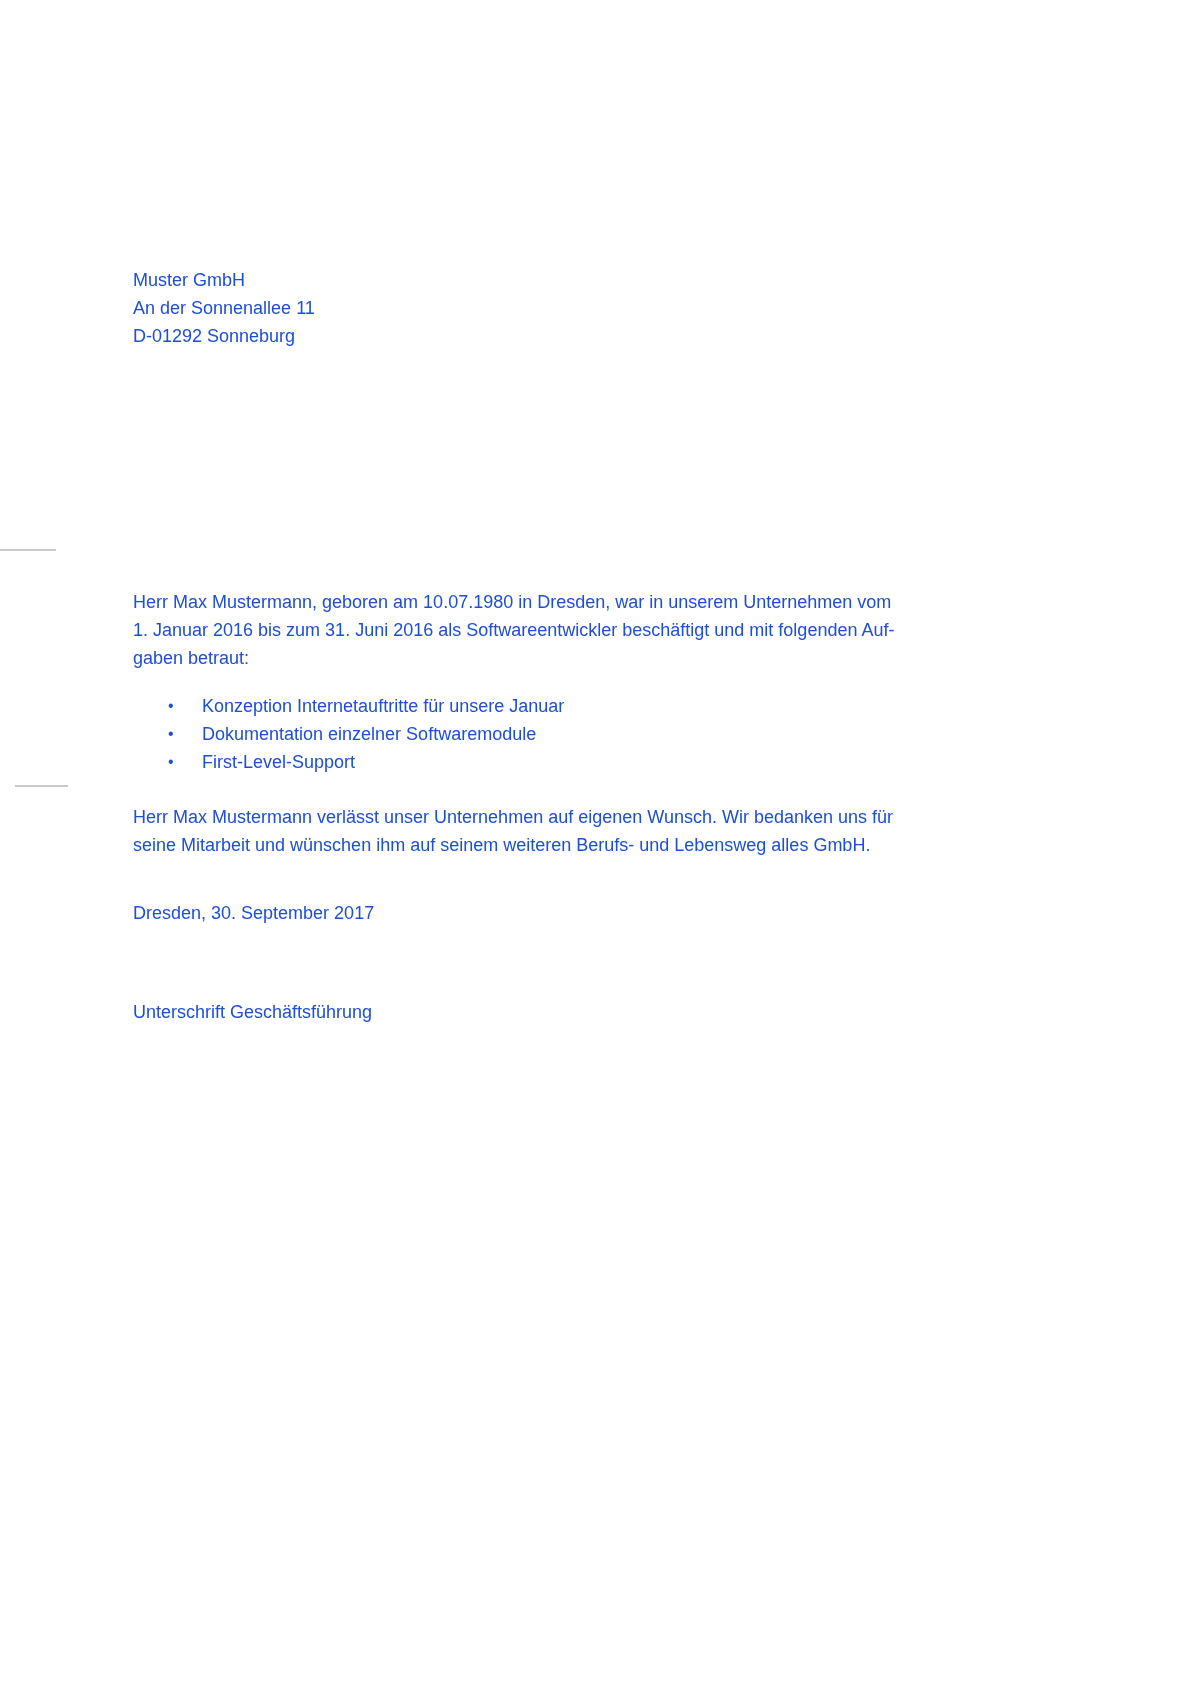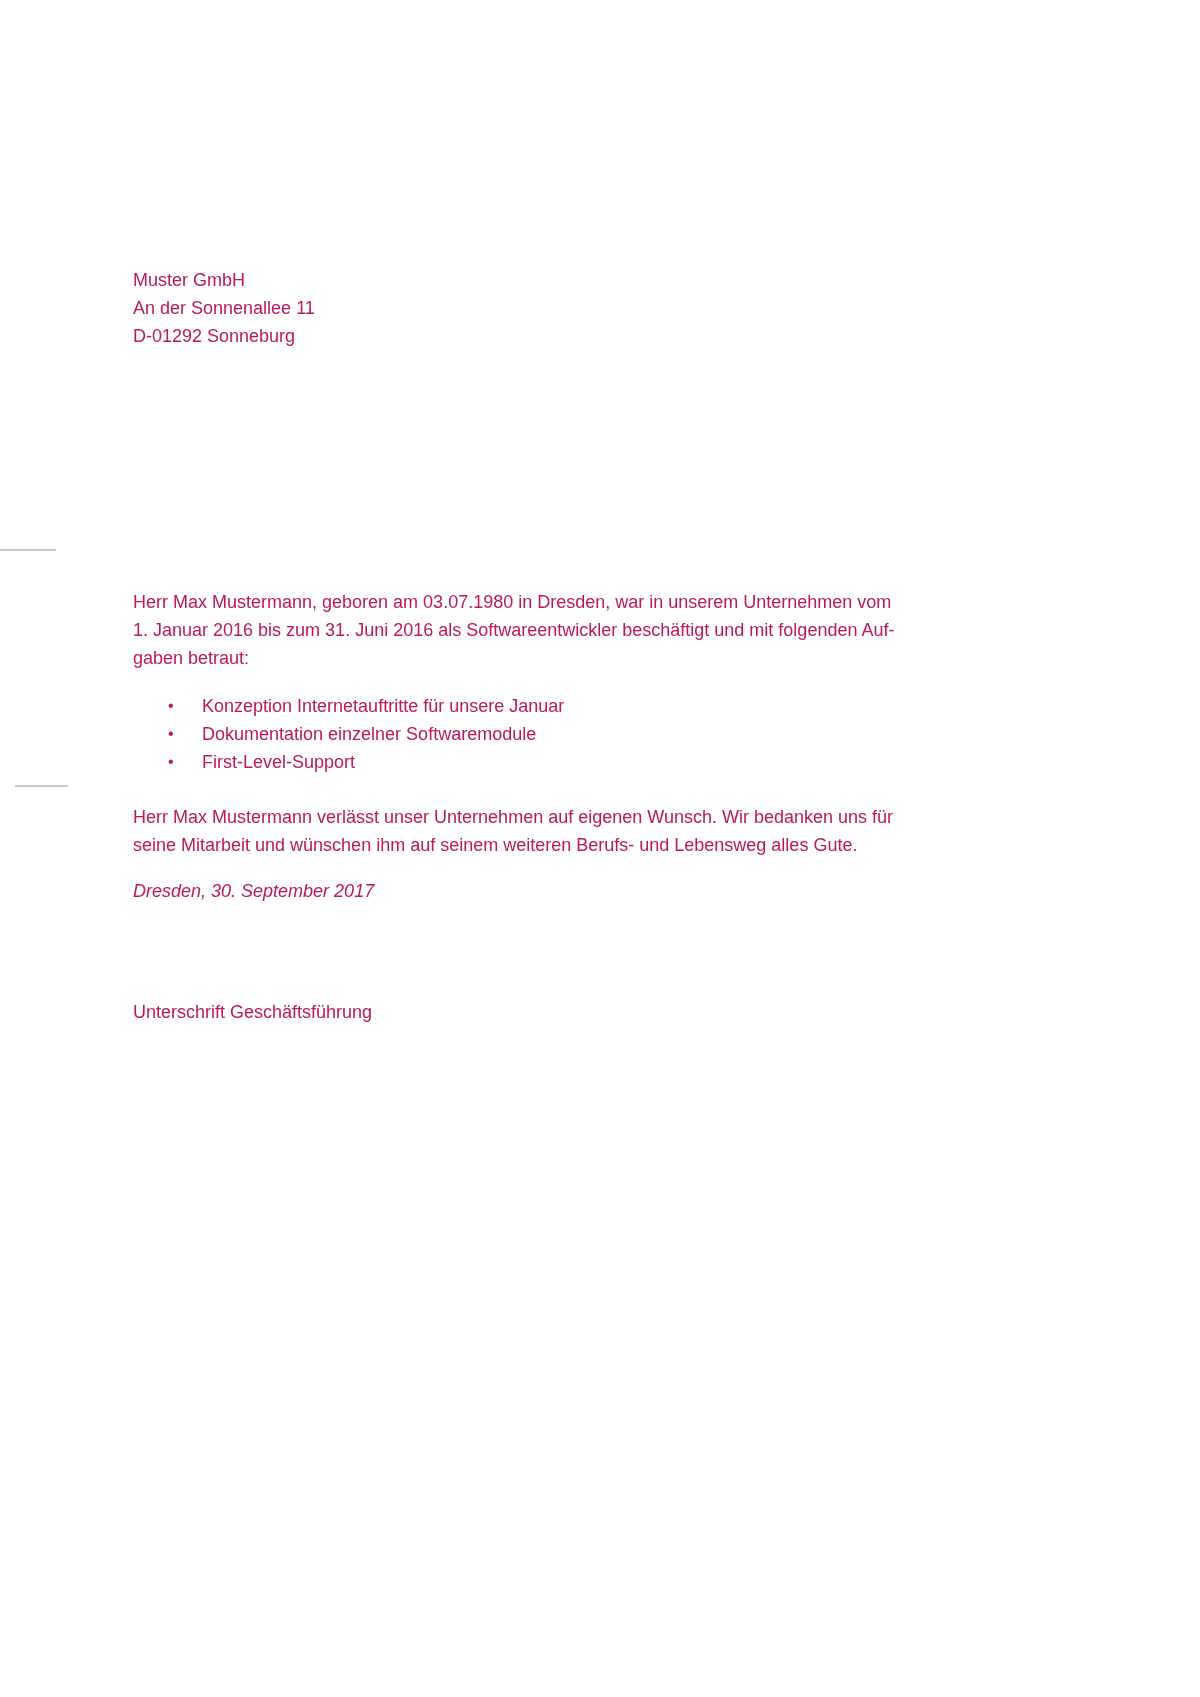--- a/index.html
+++ b/index.html
@@ -6,21 +6,21 @@
     margin: 0;
     padding: 0;
     background: #ffffff;
   }
   .page {
     position: relative;
     width: 1200px;
     height: 1540px;
     background: #ffffff;
     font-family: "Liberation Sans", "DejaVu Sans", sans-serif;
-    color: #be185d;
+    color: #1d4ed8;
     font-size: 18px;
     line-height: 28px;
     overflow: hidden;
   }
   .block {
     position: absolute;
     left: 133px;
     width: 900px;
     white-space: pre-line;
   }
@@ -34,21 +34,21 @@
     white-space: normal;
   }
   .tasks li::before {
     content: "•";
     position: absolute;
     left: -34px;
     top: 0;
     font-size: 16px;
   }
   .para2          { top: 803px; }
-  .dateline       { top: 877px; white-space: normal; font-style: italic; }
+  .dateline       { top: 899px; white-space: normal; }
   .signature      { top: 998px; white-space: normal; }
 
   .fold-mark {
     position: absolute;
     height: 2px;
     background: #c9c9c9;
   }
   .fold-upper  { top: 549px; left: 0px;  width: 56px; }
   .fold-center { top: 785px; left: 15px; width: 53px; }
 </style>
@@ -58,30 +58,30 @@
 <div class="page">
 
   <div class="fold-mark fold-upper"></div>
   <div class="fold-mark fold-center"></div>
 
   <div class="block address">Muster GmbH
 An der Sonnenallee 11
 D-01292 Sonneburg</div>
 
 
-  <div class="block para1">Herr Max Mustermann, geboren am 03.07.1980 in Dresden, war in unserem Unternehmen vom
+  <div class="block para1">Herr Max Mustermann, geboren am 10.07.1980 in Dresden, war in unserem Unternehmen vom
 1. Januar 2016 bis zum 31. Juni 2016 als Softwareentwickler beschäftigt und mit folgenden Auf-
 gaben betraut:</div>
 
   <ul class="tasks">
     <li>Konzeption Internetauftritte für unsere Januar</li>
     <li>Dokumentation einzelner Softwaremodule</li>
     <li>First-Level-Support</li>
   </ul>
 
   <div class="block para2">Herr Max Mustermann verlässt unser Unternehmen auf eigenen Wunsch. Wir bedanken uns für
-seine Mitarbeit und wünschen ihm auf seinem weiteren Berufs- und Lebensweg alles Gute.</div>
+seine Mitarbeit und wünschen ihm auf seinem weiteren Berufs- und Lebensweg alles GmbH.</div>
 
   <div class="block dateline">Dresden, 30. September 2017</div>
 
   <div class="block signature">Unterschrift Geschäftsführung</div>
 
 </div>
 
 </body></html>

